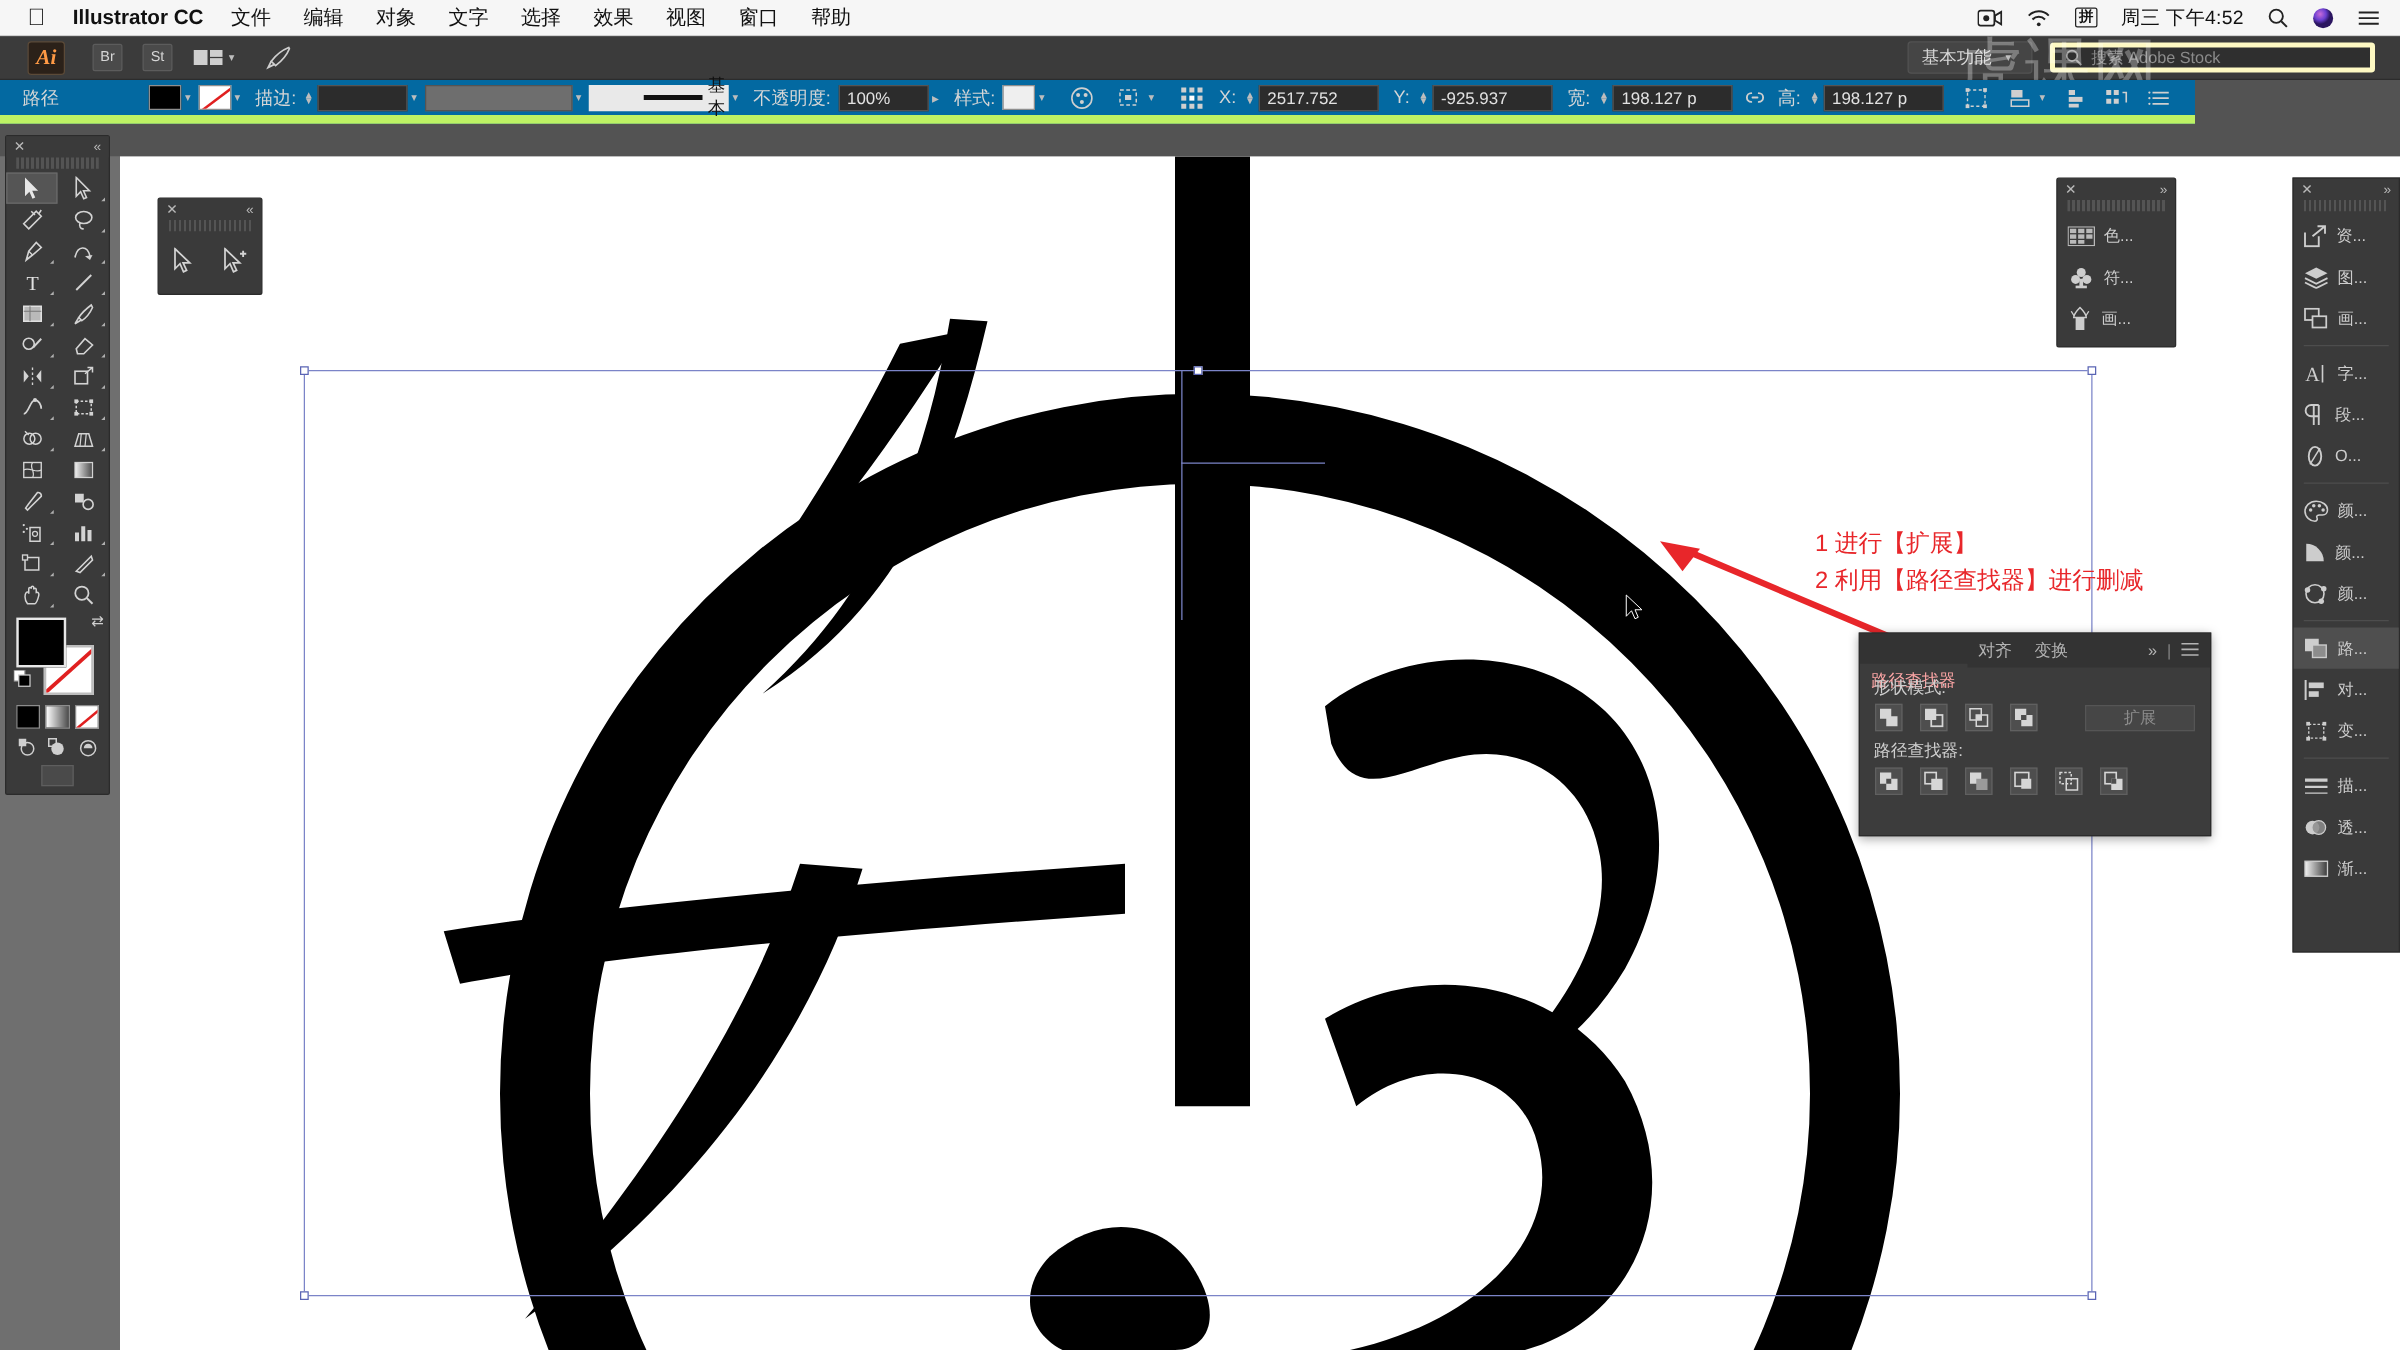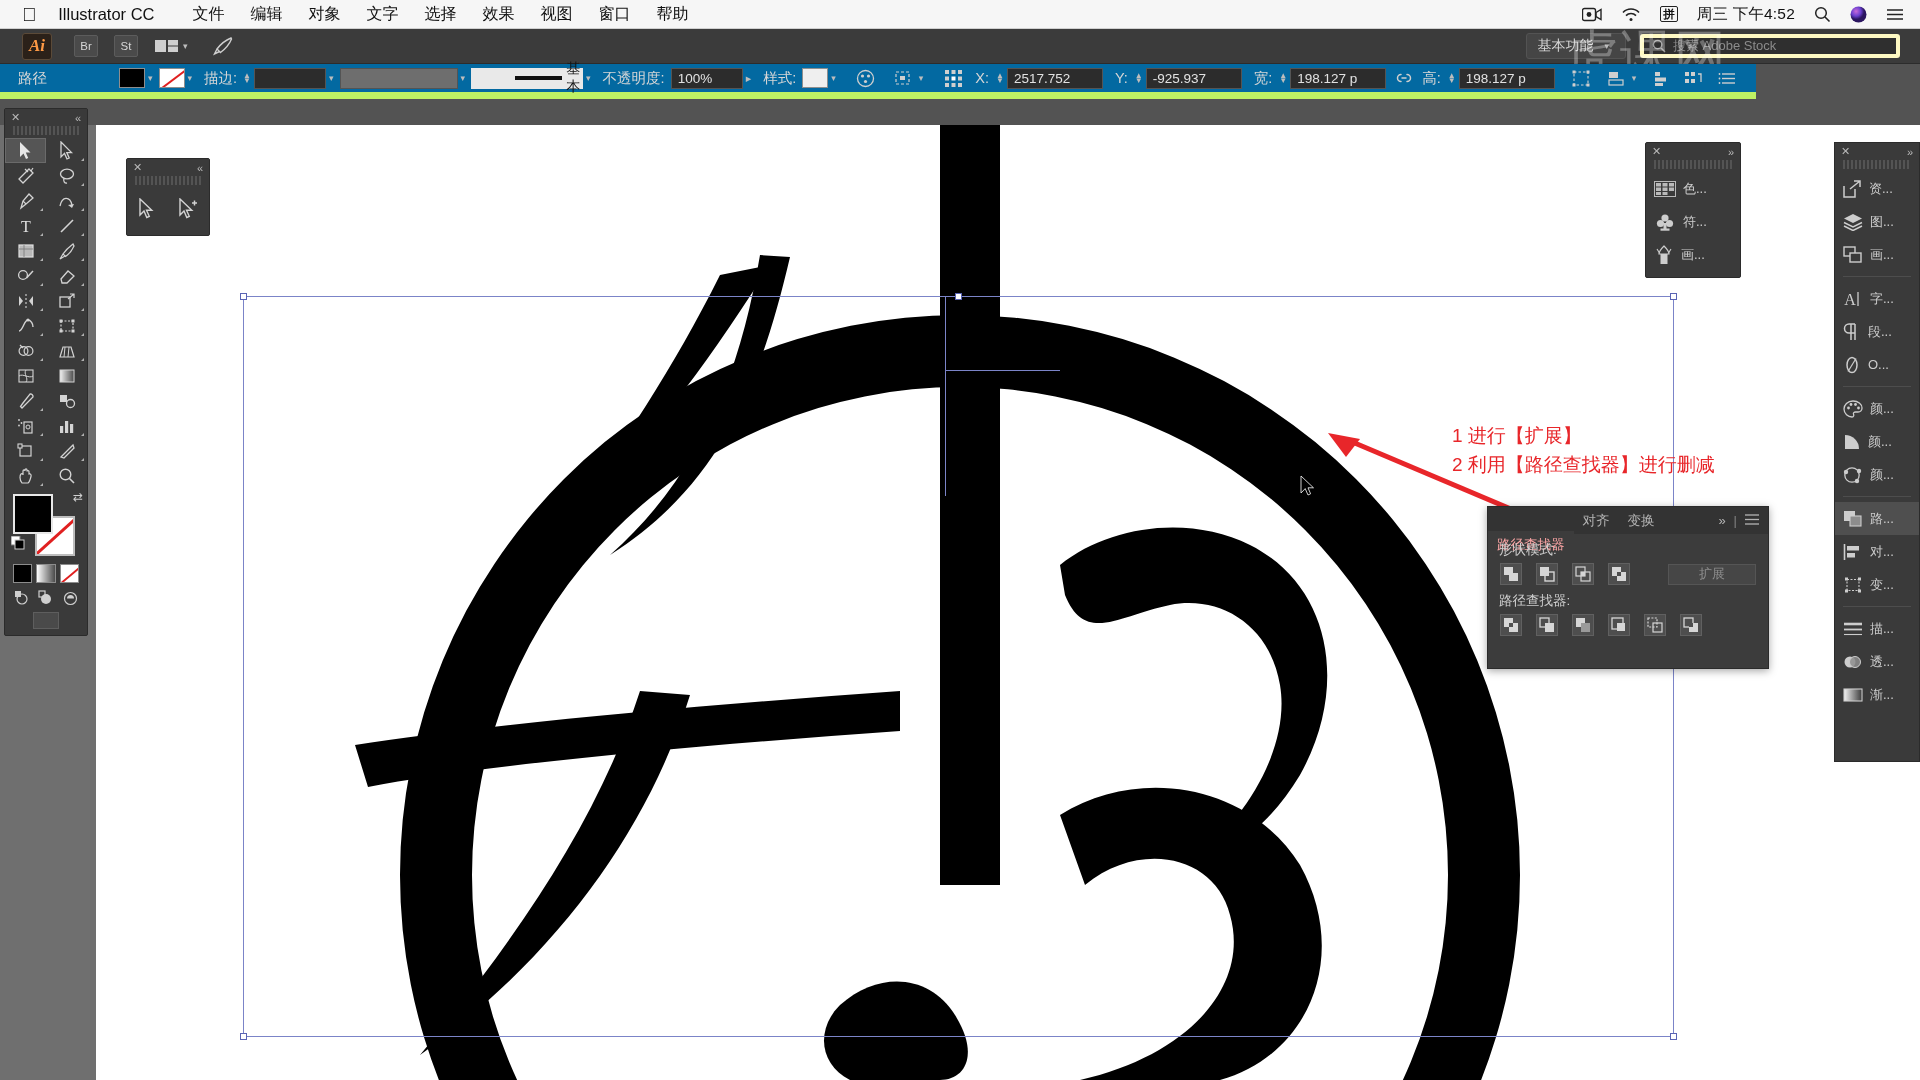--- a/index.html
+++ b/index.html
@@ -11,21 +11,21 @@
   }
   #app { position: relative; width: 1920px; height: 1080px; }
 
   
   .macbar {
     position: absolute; top: 0; left: 0; width: 1920px; height: 29px;
     background: #f6f6f6; border-bottom: 1px solid #d0d0d0;
     display: flex; align-items: center; color: #111; font-size: 16px;
   }
   .macbar .apple { margin: 0 22px 0 22px; font-size: 19px; line-height: 1; }
-  .macbar .appname { font-weight: normal; font-size: 16.5px; margin-right: 38px; }
+  .macbar .appname { font-weight: bold; font-size: 16.5px; margin-right: 22px; }
   .macbar .mitem { margin-right: 26px; font-size: 16px; }
   .macbar .right { margin-left: auto; display: flex; align-items: center; gap: 19px; padding-right: 16px; }
   .macbar .right .ic { display: flex; align-items: center; }
   .ime-box {
     border: 1.5px solid #222; border-radius: 2px; font-size: 11.5px;
     padding: 0px 2px; line-height: 14px; font-weight: bold;
   }
   .clock { font-size: 15.5px; letter-spacing: .2px; }
 
   

